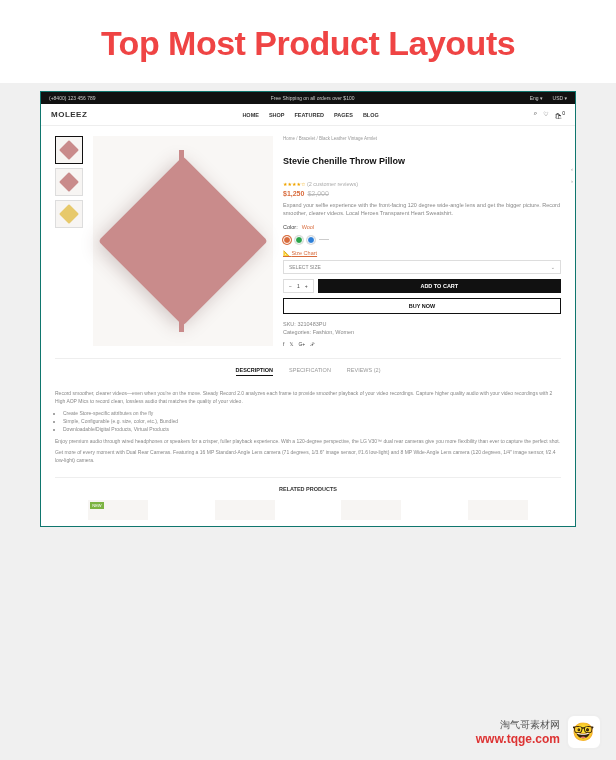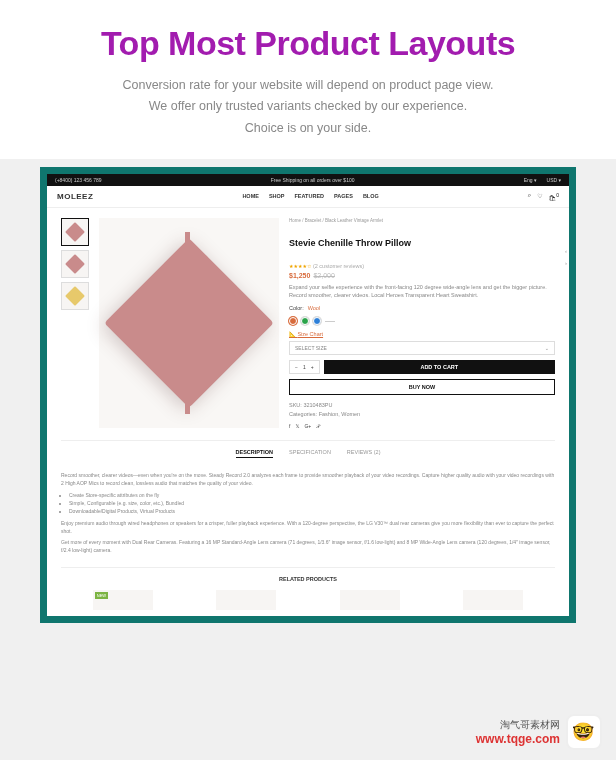--- a/index.html
+++ b/index.html
@@ -1,20 +1,20 @@
 <!DOCTYPE html>
 <html><head>
 <meta charset="utf-8">
 <style>
 * { margin: 0; padding: 0; box-sizing: border-box; }
 body { font-family: -apple-system, BlinkMacSystemFont, "Segoe UI", Arial, sans-serif; background: #f0f0f0; width: 616px; height: 760px; overflow: hidden; color: #333; }
 .hero { background: #fff; padding: 24px 40px 20px; text-align: center; }
-.hero h1 { font-size: 34px; font-weight: 900; letter-spacing: -0.5px; color: #a21caf; }
+.hero h1 { font-size: 34px; font-weight: 900; letter-spacing: -0.5px; color: #ef4444; }
 .hero p { font-size: 12.5px; color: #888; line-height: 1.7; margin-top: 12px; }
-.shot { margin: 8px 40px 0; background: #fff; border: 7px solid #0f766e; font-size: 6px; }
+.shot { margin: 8px 40px 0; background: #fff; border: 1px solid #0f766e; font-size: 6px; }
 .topbar { background: #111; color: #ccc; display: flex; justify-content: space-between; padding: 3px 8px; font-size: 5px; }
 .topbar .right { display: flex; gap: 10px; }
 .header { display: flex; align-items: center; justify-content: space-between; padding: 6px 10px; border-bottom: 1px solid #eee; }
 .logo { font-size: 8px; font-weight: 900; letter-spacing: 0.5px; }
 .nav { display: flex; gap: 10px; font-size: 5.5px; font-weight: 600; }
 .icons { display: flex; gap: 6px; font-size: 6px; color: #111; }
 .main { display: flex; padding: 10px 14px; gap: 10px; }
 .thumbs { display: flex; flex-direction: column; gap: 4px; }
 .thumb { width: 28px; height: 28px; border: 1px solid #ddd; background: #f7f5f3; display: flex; align-items: center; justify-content: center; }
 .thumb.active { border: 1px solid #111; }
@@ -56,25 +56,20 @@
 .watermark { position: absolute; right: 14px; bottom: 10px; display: flex; align-items: center; gap: 6px; }
 .watermark .txt { text-align: right; font-size: 10px; color: #555; }
 .watermark .wu { color: #d33; font-size: 12px; font-weight: 600; }
 .watermark .wlogo { width: 36px; height: 36px; border-radius: 8px; background: #fff; border: 2px solid #eee; display: flex; align-items: center; justify-content: center; font-size: 18px; }
 </style>
 </head>
 <body>
 
 <div class="hero">
   <h1>Top Most Product Layouts</h1>
-  <p>
-    <span>Conversion rate for your website will depend on product page view.</span><br>
-    <span>We offer only trusted variants checked by our experience.</span><br>
-    <span>Choice is on your side.</span>
-  </p>
 </div>
 
 <div class="shot">
   <div class="topbar">
     <span>(+8400) 123 456 789</span>
     <span>Free Shipping on all orders over $100</span>
     <div class="right">
       <span><span>Eng</span> ▾</span>
       <span><span>USD</span> ▾</span>
     </div>

